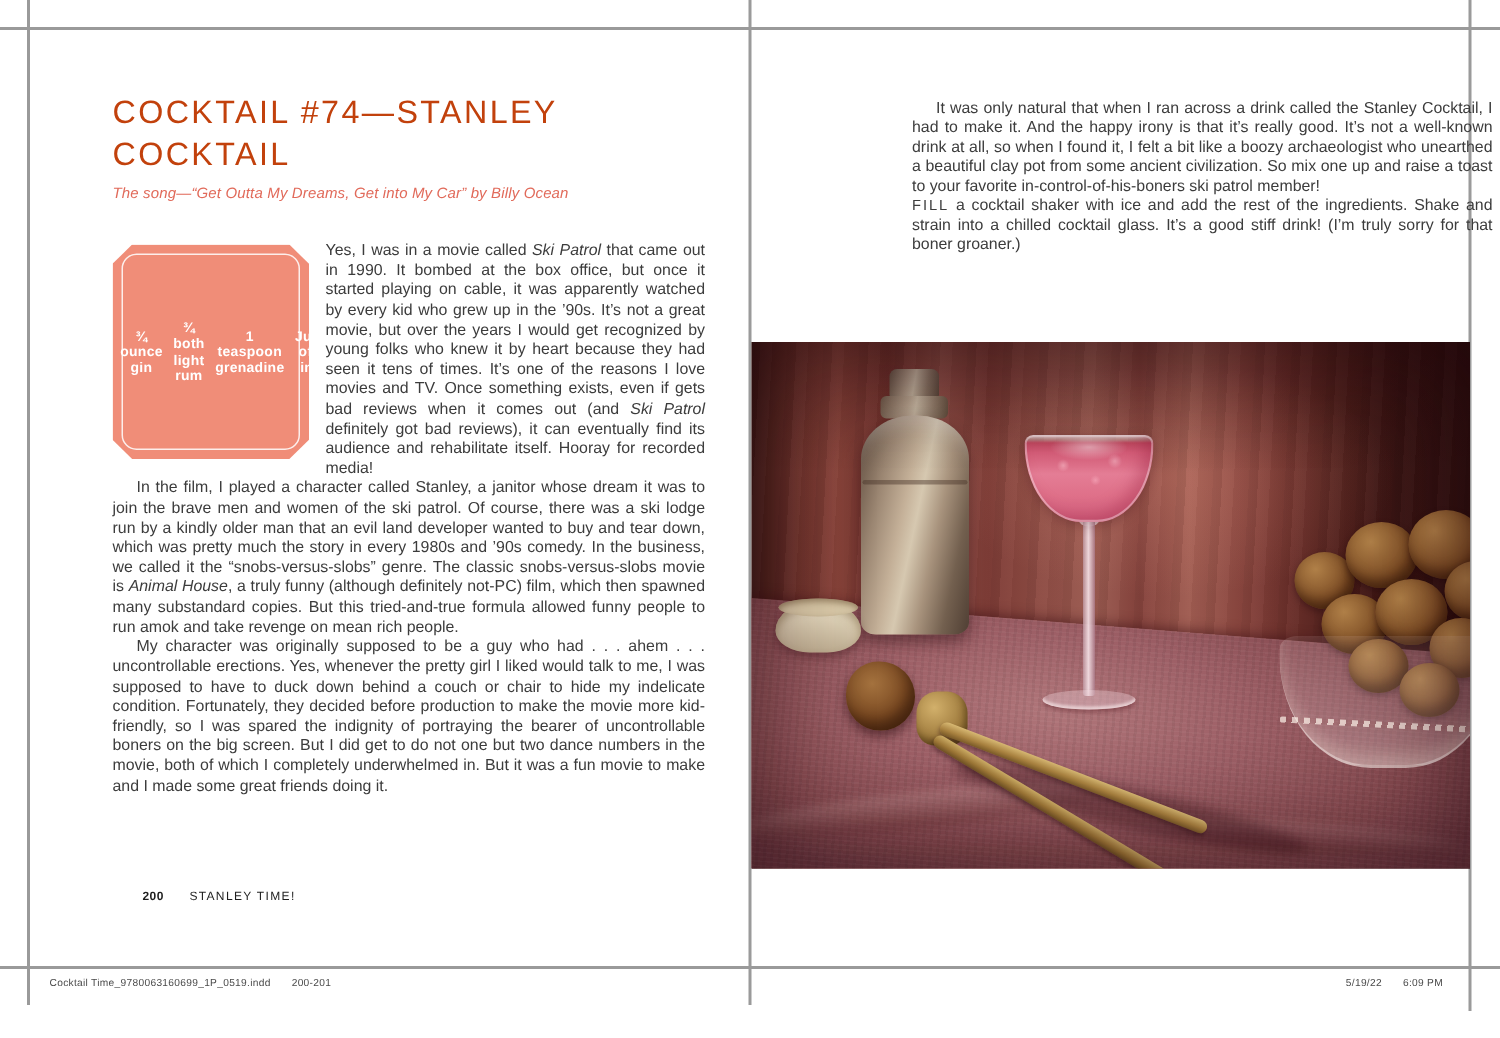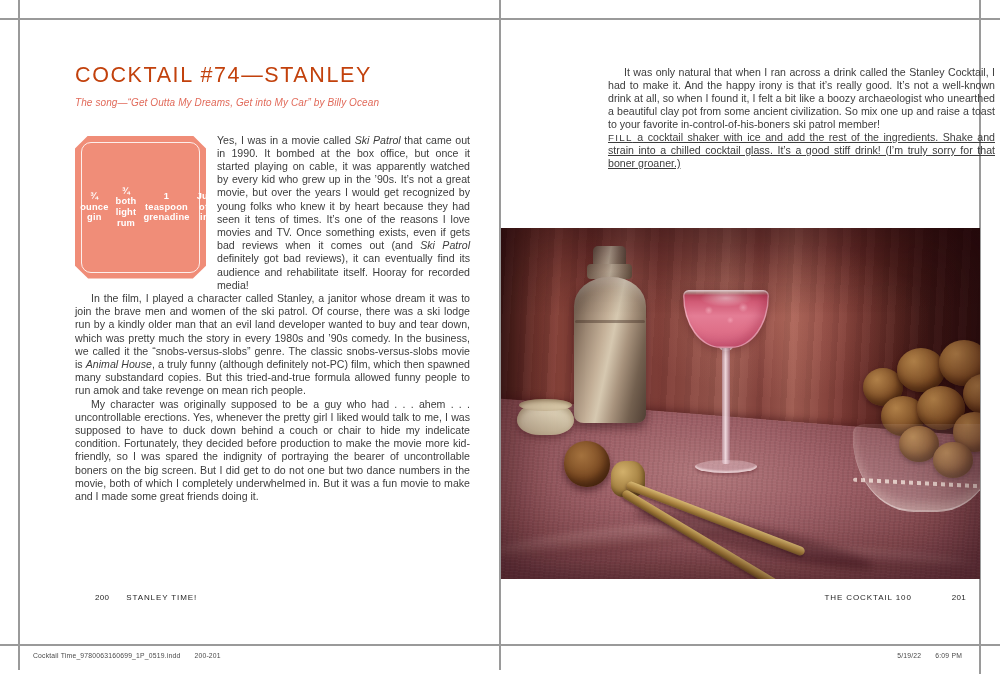--- a/index.html
+++ b/index.html
@@ -28,29 +28,29 @@
     -webkit-clip-path:polygon(10% 0,90% 0,100% 9%,100% 91%,90% 100%,10% 100%,0 91%,0 9%);
     clip-path:polygon(10% 0,90% 0,100% 9%,100% 91%,90% 100%,10% 100%,0 91%,0 9%); }
   .recipe-inner { position:absolute; inset:6px; border:1px solid rgba(255,255,255,.85); border-radius:10px;
     display:flex; flex-direction:row; align-items:center; justify-content:center; gap:7px;
     color:#fff; font-weight:bold; font-size:9.3px; letter-spacing:.2px; text-align:center; padding:4px 10px; }
   .recipe-item { max-width:92px; line-height:1.15; }
 
   .footer { position:absolute; top:593px; font-size:8px; letter-spacing:.9px; color:#1e1e1e; }
   .footer-left { left:75px; }
   .footer-right { left:580px; width:386px; text-align:right; }
-  .pnum { font-weight:normal; letter-spacing:.3px;padding-left:20px; }
+  .pnum { font-weight:bold; letter-spacing:.3px;padding-left:20px; }
   .footer-left .pnum { margin-right:17px; }
   .footer-right .pnum { margin-left:20px; }
 
   
   .right-page { position:absolute; left:608px; top:66px; width:387px;
     font-size:10.6px; line-height:13px; color:#3c3c3c; text-align:justify; }
   .right-page p { margin:0; }
-  .instructions { margin-top:25px;text-decoration:underline; }
+  .instructions { margin-top:25px; }
   .lead { letter-spacing:1.3px; font-size:9.8px; }
 
   
   .slug { position:absolute; top:652px; font-size:6.8px; color:#4a4a4a; letter-spacing:.2px; }
   .slug-left { left:33px; }
   .slug-right { right:38px; }
   .slug .gap { display:inline-block; width:14px; }
 
   
   .photo { position:absolute; left:501px; top:228px; width:479px; height:351px; overflow:hidden;
@@ -144,20 +144,21 @@
 
   <div class="crop crop-h-top"></div>
   <div class="crop crop-h-bottom"></div>
   <div class="crop crop-v-left"></div>
   <div class="crop crop-v-center"></div>
   <div class="crop crop-v-right"></div>
 
   <div class="left-page">
     <div class="title">
       <span>COCKTAIL #74—STANLEY</span><br>
+      <span>COCKTAIL</span>
     </div>
     <div class="subtitle">The song—“Get Outta My Dreams, Get into My Car” by Billy Ocean</div>
 
     <div class="body">
       <div class="recipe-box">
         <div class="recipe-inner">
           <div class="recipe-item">Ice</div>
           <div class="recipe-item">¾ ounce gin</div>
           <div class="recipe-item">¾ both light rum</div>
           <div class="recipe-item">1 teaspoon grenadine</div>
@@ -214,23 +215,20 @@
     <div class="nut" style="left:416px;top:158px;width:48px;height:44px;"></div>
     <div class="nut" style="left:452px;top:184px;width:42px;height:40px;"></div>
     <div class="nut" style="left:398px;top:198px;width:40px;height:36px;"></div>
     <div class="nut" style="left:432px;top:214px;width:40px;height:36px;"></div>
     <div class="glass-bowl"></div>
     <div class="glass-bowl-sparkle"></div>
 
     <div class="vignette"></div>
   </div>
 
-  <div class="footer footer-right">
-    <span>THE COCKTAIL 100</span><span class="pnum">201</span>
-  </div>
 
   <div class="slug slug-left">
     <span>Cocktail Time_9780063160699_1P_0519.indd</span><span class="gap"></span><span>200-201</span>
   </div>
   <div class="slug slug-right">
     <span>5/19/22</span><span class="gap"></span><span>6:09 PM</span>
   </div>
 
 </div>
 

